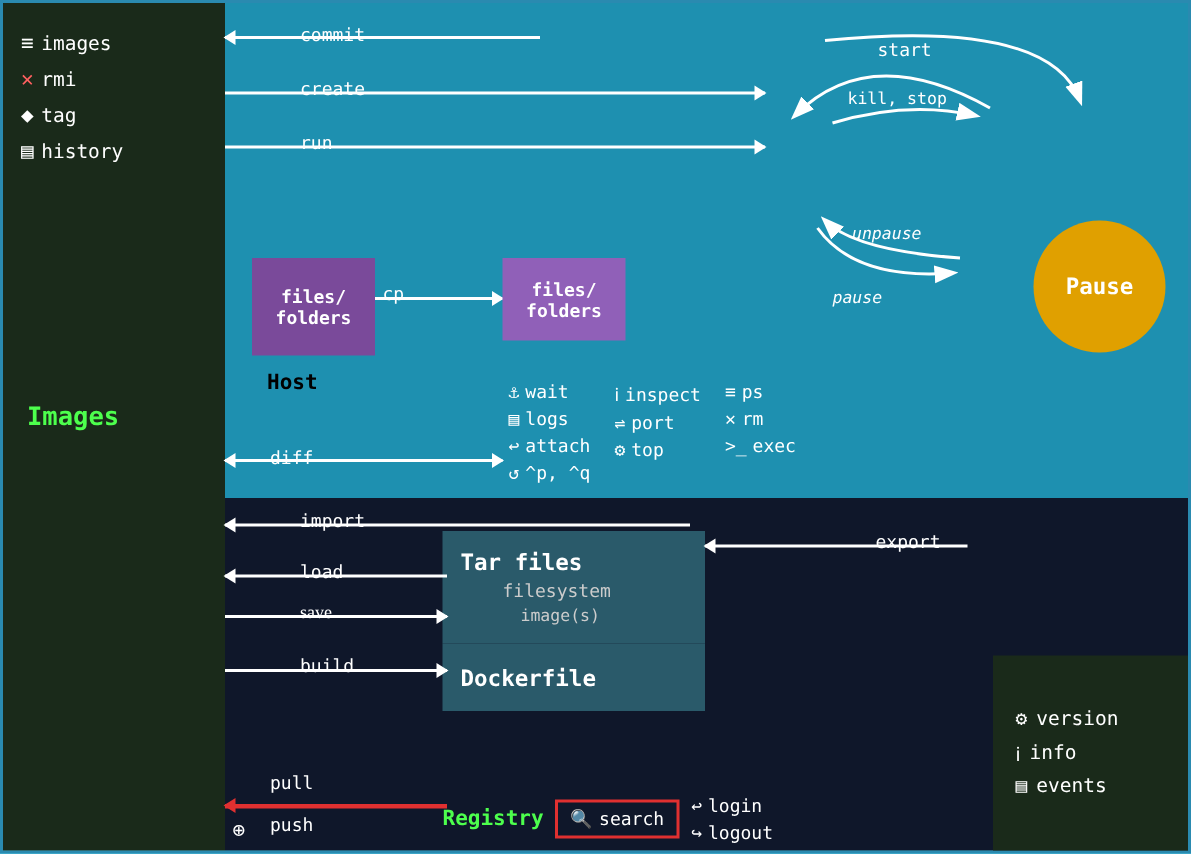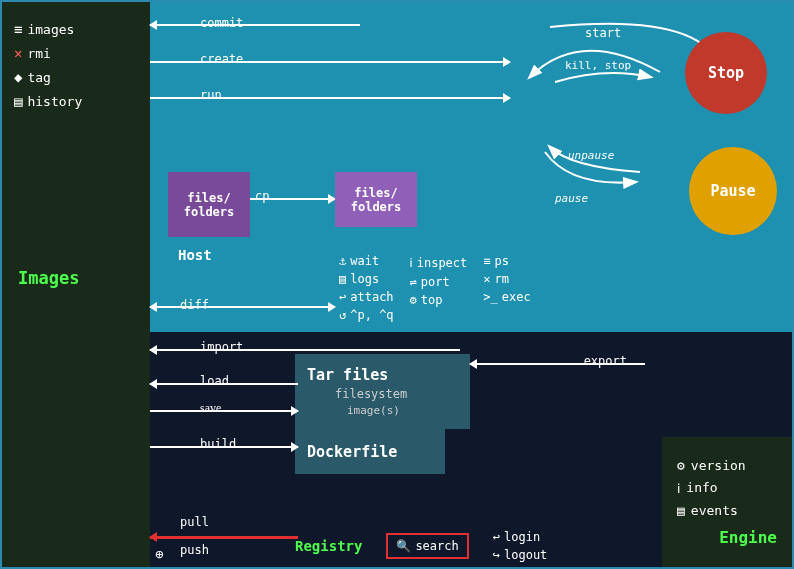--- a/index.html
+++ b/index.html
@@ -87,33 +87,30 @@
           <path d="M 200 10 Q 350 -5 370 50" stroke="white" stroke-width="2" fill="none" marker-end="url(#arrowW)"></path>
 
           <defs>
             <marker id="arrowW" markerWidth="8" markerHeight="8" refX="6" refY="3" orient="auto">
               <path d="M0,0 L0,6 L8,3 z" fill="white"></path>
             </marker>
           </defs>
         </svg>
 
 
-        <div style="position:absolute; top:15px; right:20px; width:82px; height:82px; border-radius:50%; background:#c0392b; display:flex; align-items:center; justify-content:center; color:white; font-weight:bold; font-size:15px; font-family:monospace; z-index:10;">
-          <span>Stop</span>
-        </div>
 
         <div style="position:absolute; top:130px; right:10px; width:88px; height:88px; border-radius:50%; background:#e0a000; display:flex; align-items:center; justify-content:center; color:white; font-weight:bold; font-size:15px; font-family:monospace; z-index:10;">
           <span>Pause</span>
         </div>
       </div>
 
       <div style="position:absolute; top:170px; left:18px; width:82px; height:65px; background:#7a4a9a; display:flex; align-items:center; justify-content:center; color:white; font-size:12px; font-weight:bold; font-family:monospace; text-align:center;">
         files/<br>folders
       </div>
-      <div style="position:absolute; top:245px; left:28px; color:#ffffff; font-size:14px; font-weight:bold; font-family:monospace;">
+      <div style="position:absolute; top:245px; left:28px; color:#000000; font-size:14px; font-weight:bold; font-family:monospace;">
         <span>Host</span>
       </div>
 
       <div style="position:absolute; top:187px; left:105px; color:white; font-size:12px; font-family:monospace;">cp</div>
       <div style="position:absolute; top:196px; left:100px; width:85px; height:2px; background:white;">
         <span style="position:absolute; right:-1px; top:-4px; border-top:5px solid transparent; border-bottom:5px solid transparent; border-left:8px solid white;"></span>
       </div>
 
       <div style="position:absolute; top:170px; left:185px; width:82px; height:55px; background:#9060b8; display:flex; align-items:center; justify-content:center; color:white; font-size:12px; font-weight:bold; font-family:monospace; text-align:center; z-index:5;">
         files/<br>folders
@@ -195,32 +192,32 @@
       <div style="position:absolute; top:42px; left:50px; color:white; font-size:12px; font-family:monospace;">load</div>
       <div style="position:absolute; top:51px; left:0; width:148px; height:2px; background:white;">
         <span style="position:absolute; left:-1px; top:-4px; border-top:5px solid transparent; border-bottom:5px solid transparent; border-right:8px solid white;"></span>
       </div>
 
       <div style="position:absolute; top:69px; left:50px; color:white; font-size:12px; font-family:Liberation Serif, serif;">save</div>
       <div style="position:absolute; top:78px; left:0; width:148px; height:2px; background:white;">
         <span style="position:absolute; right:-1px; top:-4px; border-top:5px solid transparent; border-bottom:5px solid transparent; border-left:8px solid white;"></span>
       </div>
 
-      <div style="position:absolute; top:97px; left:145px; width:150px; height:45px; background:#2a5a6a; display:flex; align-items:center; padding:8px 12px;">
+      <div style="position:absolute; top:97px; left:145px; width:175px; height:45px; background:#2a5a6a; display:flex; align-items:center; padding:8px 12px;">
         <div style="color:white; font-size:15px; font-weight:bold; font-family:monospace;">
           <span>Dockerfile</span>
         </div>
       </div>
 
       <div style="position:absolute; top:105px; left:50px; color:white; font-size:12px; font-family:monospace;">build</div>
       <div style="position:absolute; top:114px; left:0; width:148px; height:2px; background:white;">
         <span style="position:absolute; right:-1px; top:-4px; border-top:5px solid transparent; border-bottom:5px solid transparent; border-left:8px solid white;"></span>
       </div>
 
-      <div style="position:absolute; bottom:5px; left:145px; display:flex; align-items:center; gap:24px;">
+      <div style="position:absolute; bottom:5px; left:145px; display:flex; align-items:center; gap:8px;">
         <div style="color:#4dff4d; font-size:14px; font-weight:bold; font-family:monospace;">
           <span>Registry</span>
         </div>
         <div style="display:flex; gap:8px; border:2px solid #e03030; padding:4px 8px;">
           <div style="color:white; font-size:12px; font-family:monospace; display:flex; align-items:center; gap:4px; cursor:pointer;">
             <span>🔍</span>
             <span>search</span>
           </div>
         </div>
         <div style="display:flex; flex-direction:column; gap:4px;">
@@ -250,20 +247,17 @@
           <span>version</span>
         </div>
         <div style="color:white; font-size:13px; font-family:monospace; display:flex; align-items:center; gap:6px;">
           <span>ℹ</span>
           <span>info</span>
         </div>
         <div style="color:white; font-size:13px; font-family:monospace; display:flex; align-items:center; gap:6px;">
           <span>▤</span>
           <span>events</span>
         </div>
-        <div style="color:#4dff4d; font-size:16px; font-weight:bold; font-family:monospace; margin-top:4px; text-align:right;">
-          <span>Engine</span>
-        </div>
       </div>
 
     </div>
   </div>
 </div>
 
 </body></html>

